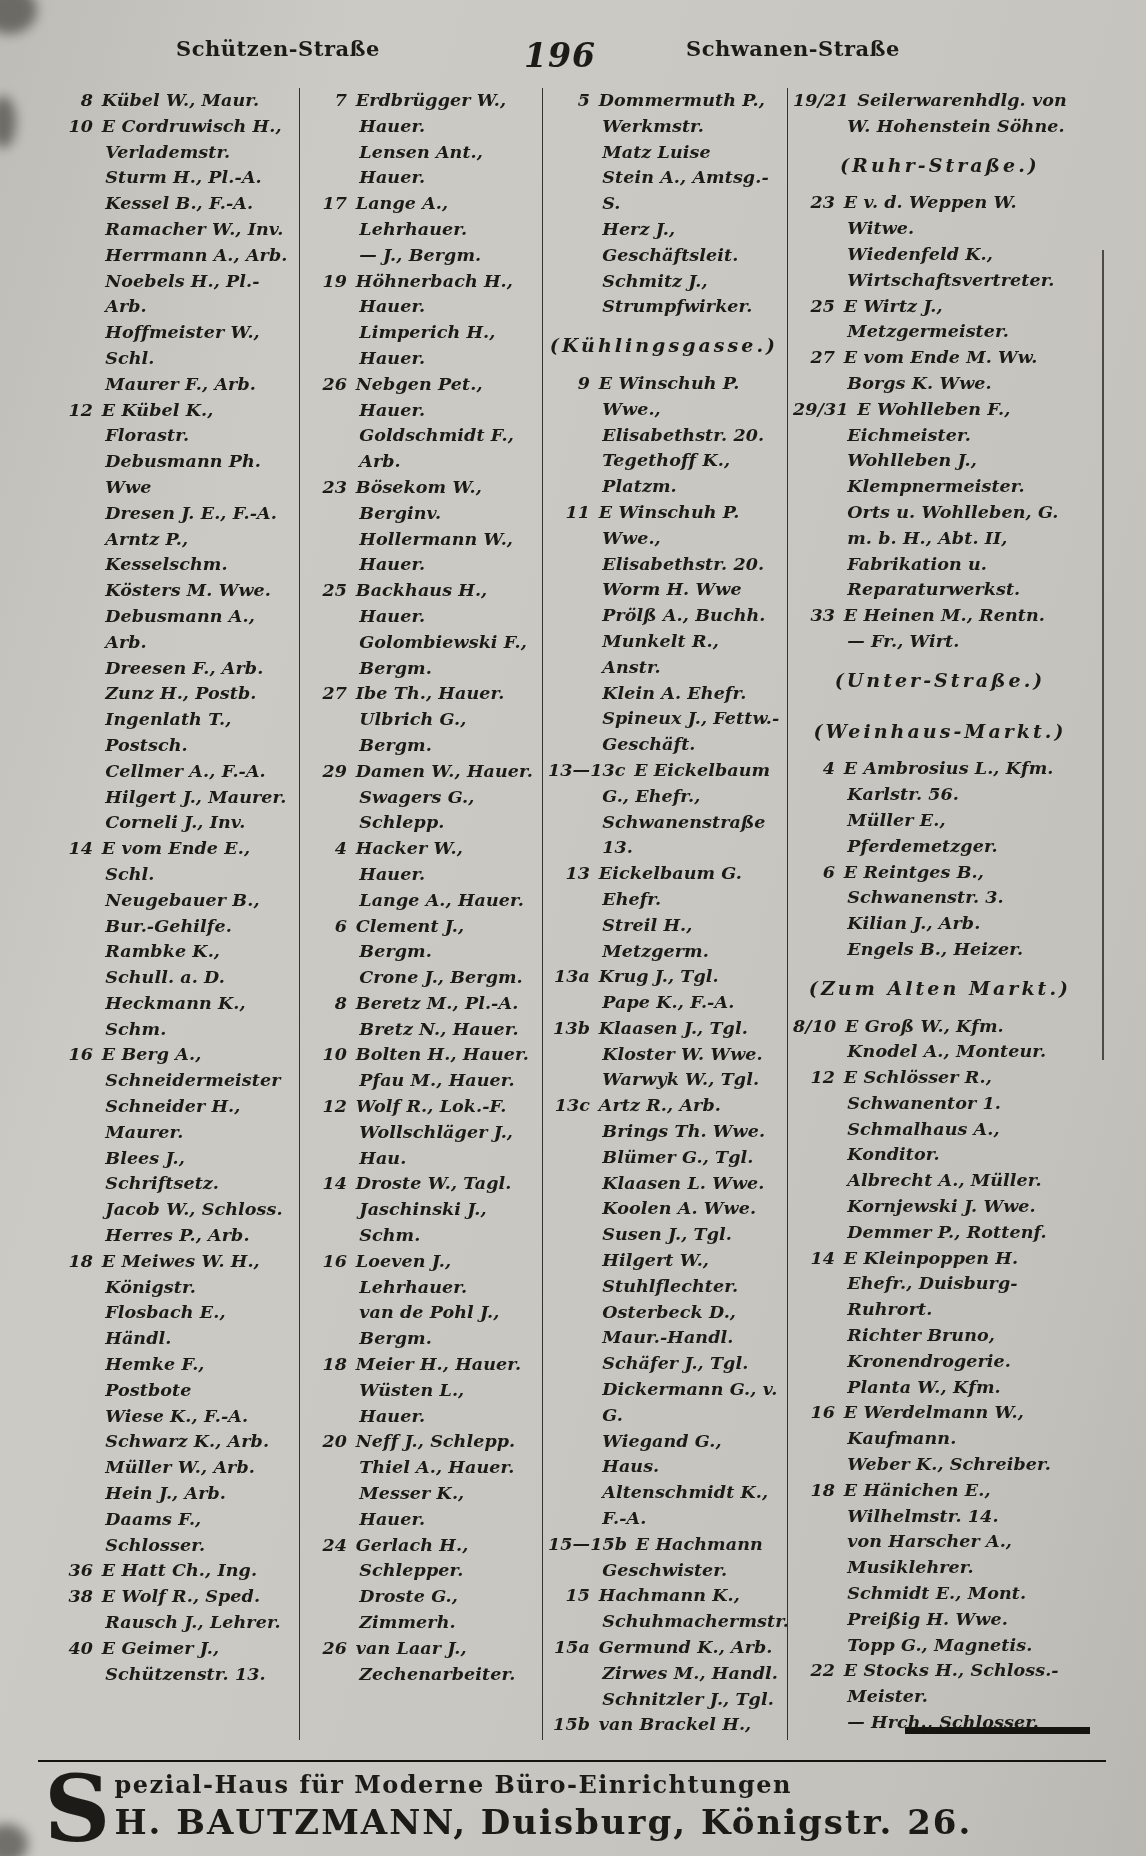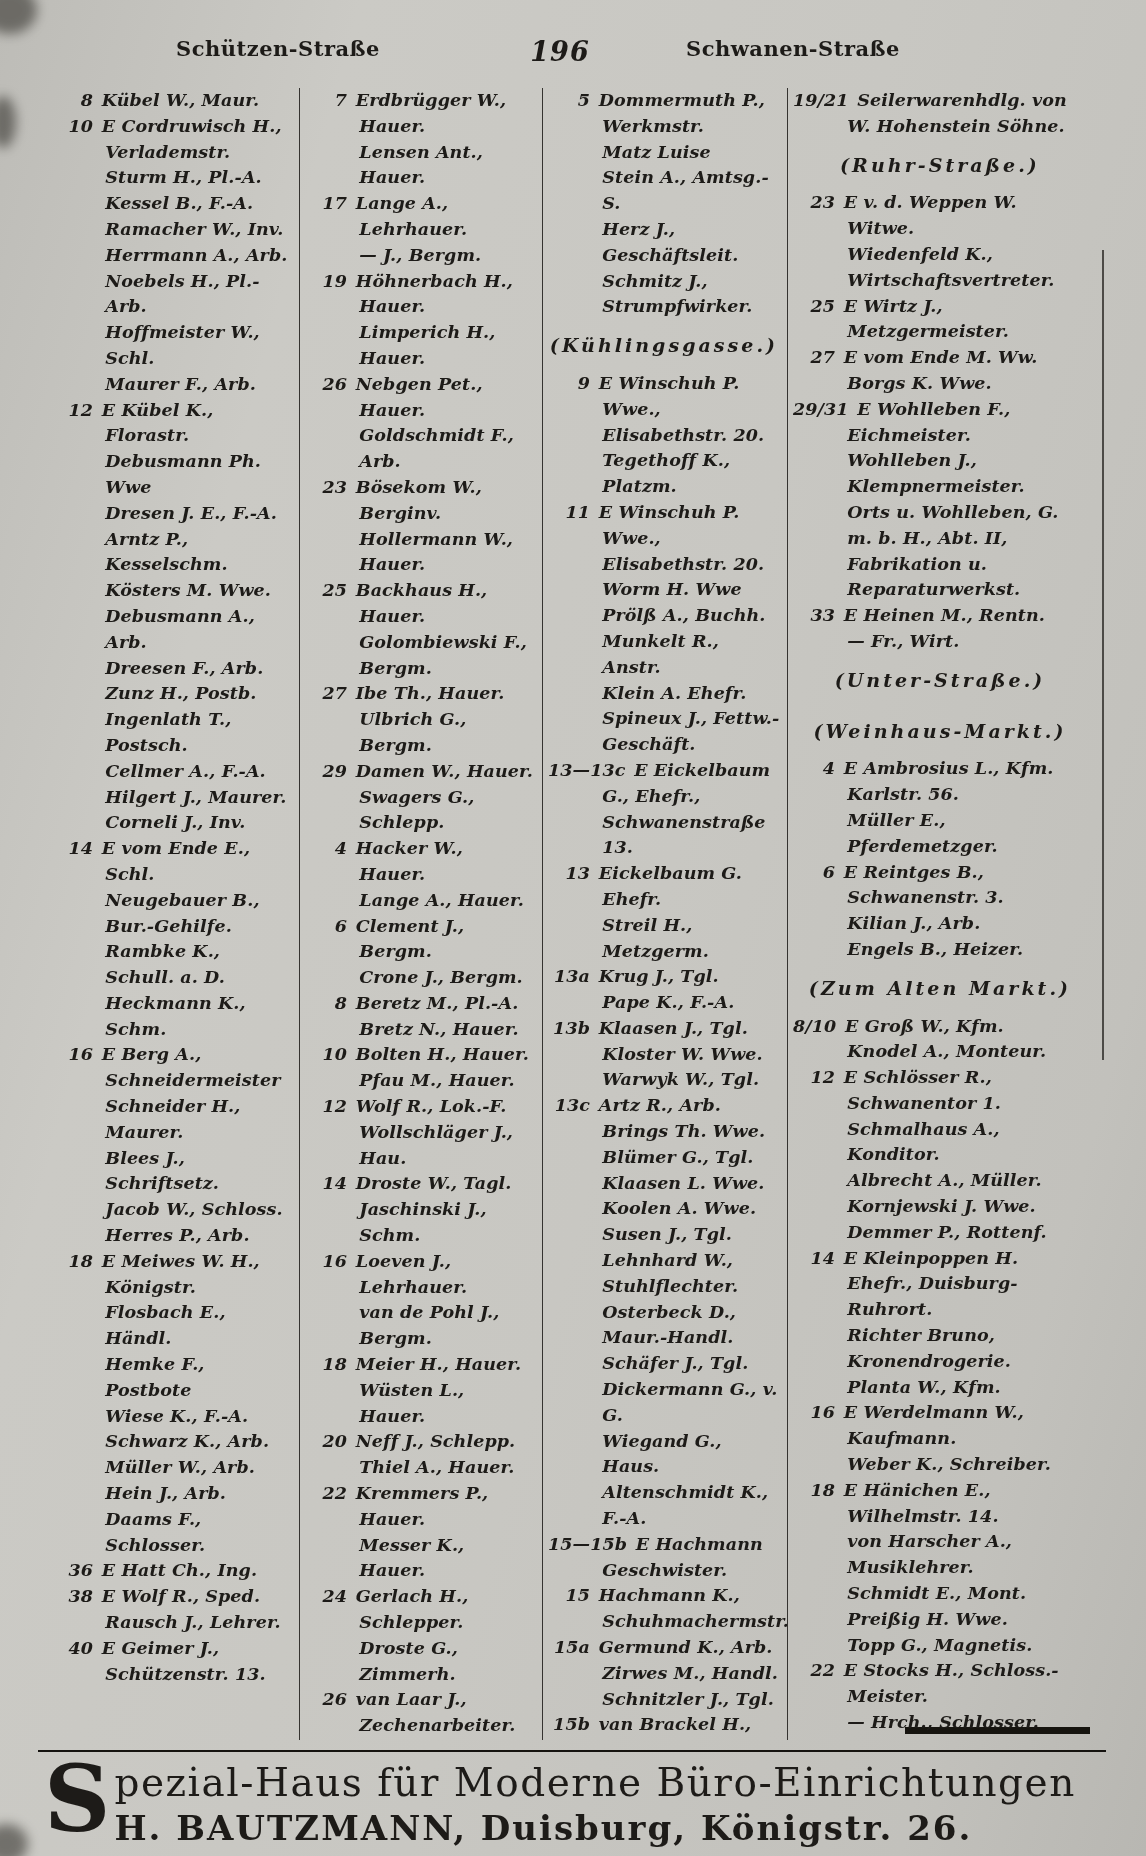--- a/index.html
+++ b/index.html
@@ -21,21 +21,21 @@
   .smudge.bl { left:-16px; bottom:-8px; width:44px; height:40px; }
   .edge-rule { position:absolute; right:42px; top:250px; height:810px; width:2.5px; background:#2e2c28; opacity:.8; }
   .scan-bar  { position:absolute; right:56px; bottom:122px; width:185px; height:7px; background:#16140f; }
 
   
   .hdr { position:absolute; top:36px; left:0; width:100%; height:34px; font-size:21px; font-weight:bold;text-align:right; }
   .hdr .street { position:absolute; transform:translateX(-50%); letter-spacing:.5px; }
   .hdr .left  { left:278px; }
   .hdr .right { left:793px; }
   .hdr .pgnum { position:absolute; left:560px; transform:translateX(-50%);
-                font-style:italic; font-size:27px; font-weight:bold; letter-spacing:1px; }
+                font-style:italic; font-size:33px; font-weight:bold; letter-spacing:1px; }
 
   
   .columns { position:absolute; top:88px; left:46px; right:52px; bottom:116px; display:flex;font-style:italic; }
   .col { overflow:hidden; padding:0 7px 0 5px; box-sizing:border-box; }
   .col + .col { border-left:1.5px solid #353330; }
   .col.c1 { width:253px; }
   .col.c2 { width:243px; }
   .col.c3 { width:245px; }
   .col.c4 { flex:1; }
 
@@ -46,21 +46,21 @@
   .line .num:empty { min-width:0; margin:0; }
   .t-sub { text-indent:0; }
   .t-spaced { text-align:center; text-indent:0; padding:13px 0 12px;
               font-size:19px; letter-spacing:.16em; }
 
   
   .ad { position:absolute; left:38px; right:40px; bottom:8px;
         border-top:2.5px solid #15130f; padding-top:8px; display:flex; align-items:flex-start; }
   .ad-initial { font-size:92px; line-height:78px; font-weight:bold; margin:0 4px 0 6px; }
   .ad-text { flex:1; }
-  .ad-line1 { font-size:39px; font-weight:normal; letter-spacing:1.5px; white-space:nowrap; }
+  .ad-line1 { font-size:24px; font-weight:bold; letter-spacing:1.5px; white-space:nowrap; }
   .ad-line2 { font-size:34px; font-weight:bold; letter-spacing:2px; margin-top:3px; white-space:nowrap; }
 </style>
 </head>
 <body>
 
 <div class="page">
 
   <div class="smudge tl"></div>
   <div class="smudge l1"></div>
   <div class="smudge bl"></div>
@@ -227,21 +227,20 @@
         <div class="line t-sub"><span class="num"></span><span class="txt">van de Pohl J., Bergm.</span></div>
 
         <div class="line t-entry"><span class="num">18</span><span class="txt">Meier H., Hauer.</span></div>
 
         <div class="line t-sub"><span class="num"></span><span class="txt">Wüsten L., Hauer.</span></div>
 
         <div class="line t-entry"><span class="num">20</span><span class="txt">Neff J., Schlepp.</span></div>
 
         <div class="line t-sub"><span class="num"></span><span class="txt">Thiel A., Hauer.</span></div>
 
-        <div class="line t-entry"><span class="num">22</span><span class="txt">Kremmers P., Hauer.</span></div>
 
         <div class="line t-sub"><span class="num"></span><span class="txt">Messer K., Hauer.</span></div>
 
         <div class="line t-entry"><span class="num">24</span><span class="txt">Gerlach H., Schlepper.</span></div>
 
         <div class="line t-sub"><span class="num"></span><span class="txt">Droste G., Zimmerh.</span></div>
 
         <div class="line t-entry"><span class="num">26</span><span class="txt">van Laar J., Zechenarbeiter.</span></div>
 
         <div class="line t-sub"><span class="num"></span></div>
@@ -298,21 +297,21 @@
         <div class="line t-sub"><span class="num"></span><span class="txt">Brings Th. Wwe.</span></div>
 
         <div class="line t-sub"><span class="num"></span><span class="txt">Blümer G., Tgl.</span></div>
 
         <div class="line t-sub"><span class="num"></span><span class="txt">Klaasen L. Wwe.</span></div>
 
         <div class="line t-sub"><span class="num"></span><span class="txt">Koolen A. Wwe.</span></div>
 
         <div class="line t-sub"><span class="num"></span><span class="txt">Susen J., Tgl.</span></div>
 
-        <div class="line t-sub"><span class="num"></span><span class="txt">Lehnhard W., Stuhlflechter.</span></div>
+        <div class="line t-sub"><span class="num"></span><span class="txt">Hilgert W., Stuhlflechter.</span></div>
 
         <div class="line t-sub"><span class="num"></span><span class="txt">Osterbeck D., Maur.-Handl.</span></div>
 
         <div class="line t-sub"><span class="num"></span><span class="txt">Schäfer J., Tgl.</span></div>
 
         <div class="line t-sub"><span class="num"></span><span class="txt">Dickermann G., v. G.</span></div>
 
         <div class="line t-sub"><span class="num"></span><span class="txt">Wiegand G., Haus.</span></div>
 
         <div class="line t-sub"><span class="num"></span><span class="txt">Altenschmidt K., F.-A.</span></div>

